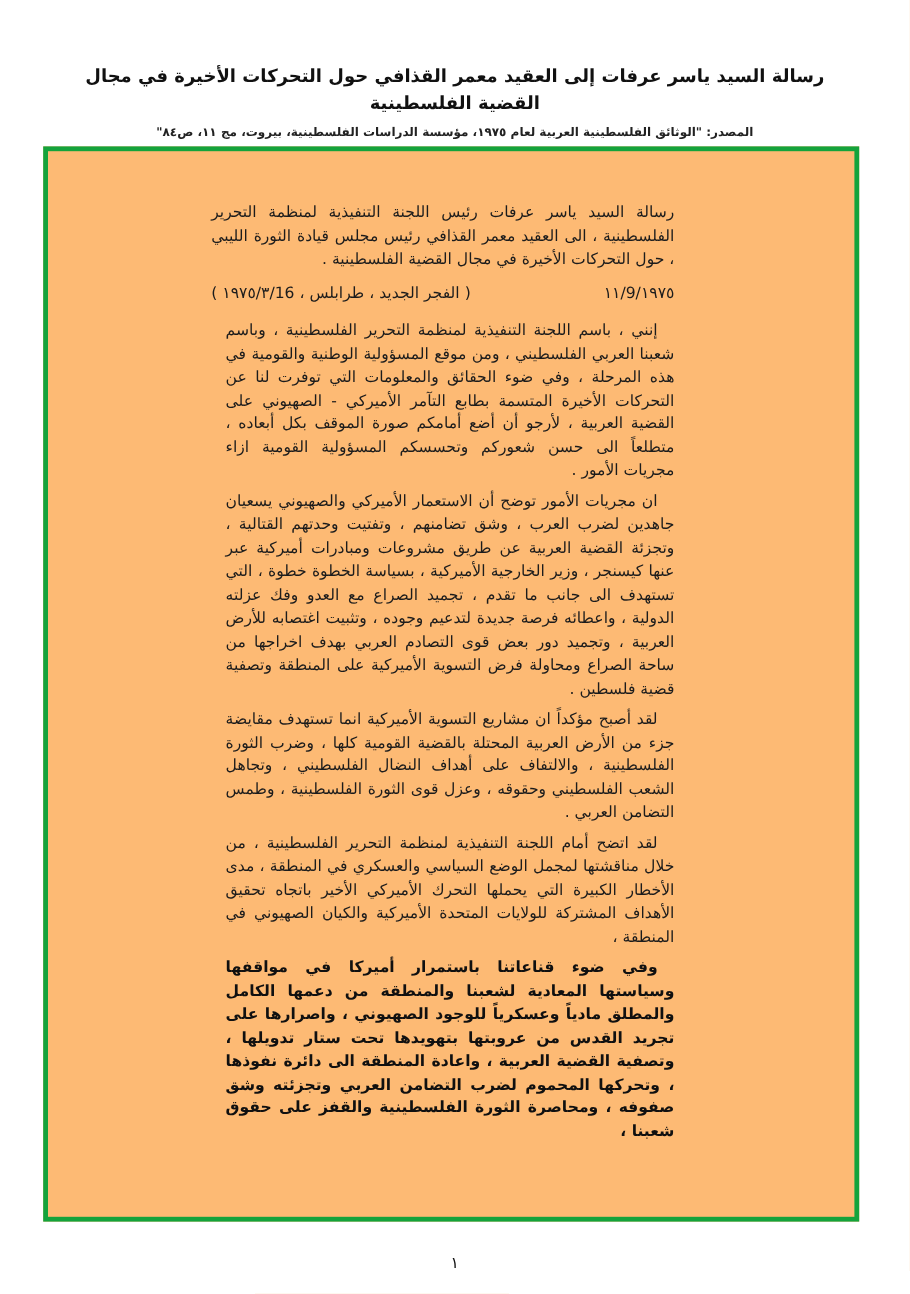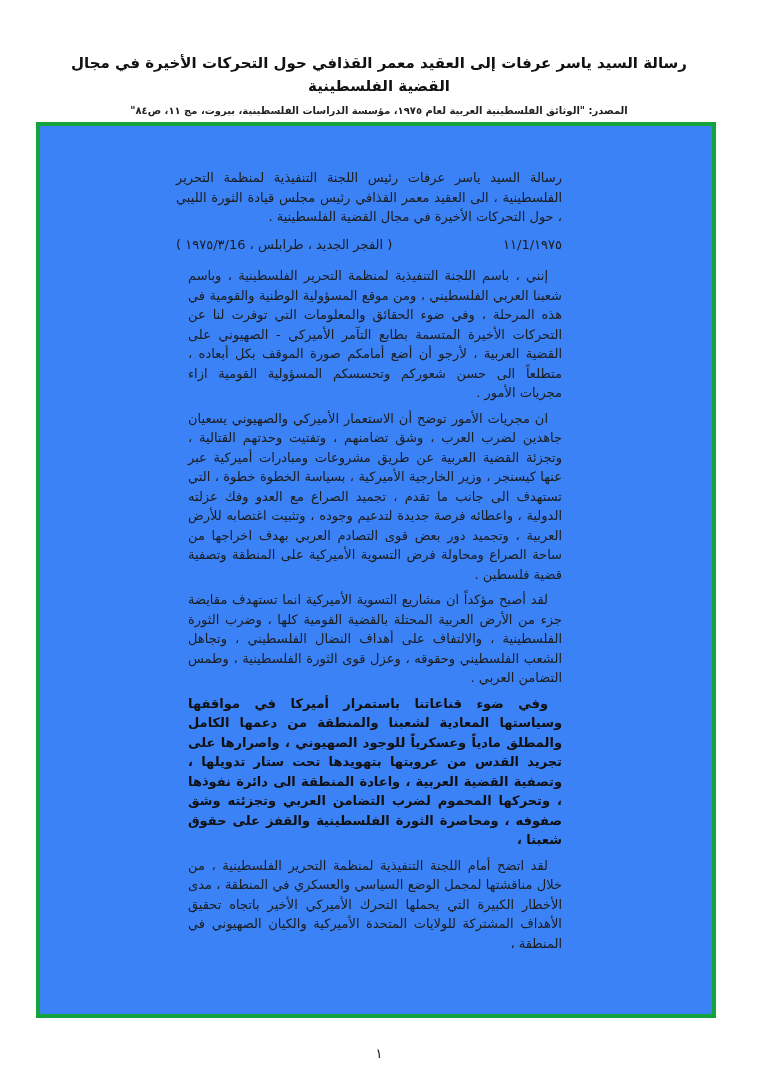--- a/index.html
+++ b/index.html
@@ -38,21 +38,21 @@
     margin-top: 6px;
     color: #222;
   }
   .doc-frame {
     position: absolute;
     left: 36px;
     top: 122px;
     width: 680px;
     height: 896px;
     border: 4px solid #14a33c;
-    background: #3b82f6;
+    background: #fdba74;
   }
   .doc-content {
     position: absolute;
     top: 42px;
     right: 150px;
     width: 386px;
     direction: rtl;
     text-align: justify;
     font-size: 13px;
     line-height: 19.5px;
@@ -92,28 +92,28 @@
 
   <div class="header">
     <div class="title">رسالة السيد ياسر عرفات إلى العقيد معمر القذافي حول التحركات الأخيرة في مجال القضية الفلسطينية</div>
     <div class="source">المصدر: "الوثائق الفلسطينية العربية لعام ١٩٧٥، مؤسسة الدراسات الفلسطينية، بيروت، مج ١١، ص٨٤"</div>
   </div>
 
   <div class="doc-frame" style="border-color: rgb(20, 163, 60);">
     <div class="doc-content">
       <p class="para heading-para">رسالة السيد ياسر عرفات رئيس اللجنة التنفيذية لمنظمة التحرير الفلسطينية ، الى العقيد معمر القذافي رئيس مجلس قيادة الثورة الليبي ، حول التحركات الأخيرة في مجال القضية الفلسطينية .</p>
       <div class="dateline">
-        <span>١٩٧٥/1/١١</span>
+        <span>١٩٧٥/9/١١</span>
         <span>( الفجر الجديد ، طرابلس ، ١٩٧٥/٣/16 )</span>
       </div>
       <div>
           <p class="para">إنني ، باسم اللجنة التنفيذية لمنظمة التحرير الفلسطينية ، وباسم شعبنا العربي الفلسطيني ، ومن موقع المسؤولية الوطنية والقومية في هذه المرحلة ، وفي ضوء الحقائق والمعلومات التي توفرت لنا عن التحركات الأخيرة المتسمة بطابع التآمر الأميركي - الصهيوني على القضية العربية ، لأرجو أن أضع أمامكم صورة الموقف بكل أبعاده ، متطلعاً الى حسن شعوركم وتحسسكم المسؤولية القومية ازاء مجريات الأمور .</p>
           <p class="para">ان مجريات الأمور توضح أن الاستعمار الأميركي والصهيوني يسعيان جاهدين لضرب العرب ، وشق تضامنهم ، وتفتيت وحدتهم القتالية ، وتجزئة القضية العربية عن طريق مشروعات ومبادرات أميركية عبر عنها كيسنجر ، وزير الخارجية الأميركية ، بسياسة الخطوة خطوة ، التي تستهدف الى جانب ما تقدم ، تجميد الصراع مع العدو وفك عزلته الدولية ، واعطائه فرصة جديدة لتدعيم وجوده ، وتثبيت اغتصابه للأرض العربية ، وتجميد دور بعض قوى التصادم العربي بهدف اخراجها من ساحة الصراع ومحاولة فرض التسوية الأميركية على المنطقة وتصفية قضية فلسطين .</p>
           <p class="para">لقد أصبح مؤكداً ان مشاريع التسوية الأميركية انما تستهدف مقايضة جزء من الأرض العربية المحتلة بالقضية القومية كلها ، وضرب الثورة الفلسطينية ، والالتفاف على أهداف النضال الفلسطيني ، وتجاهل الشعب الفلسطيني وحقوقه ، وعزل قوى الثورة الفلسطينية ، وطمس التضامن العربي .</p>
+          <p class="para">لقد اتضح أمام اللجنة التنفيذية لمنظمة التحرير الفلسطينية ، من خلال مناقشتها لمجمل الوضع السياسي والعسكري في المنطقة ، مدى الأخطار الكبيرة التي يحملها التحرك الأميركي الأخير باتجاه تحقيق الأهداف المشتركة للولايات المتحدة الأميركية والكيان الصهيوني في المنطقة ،</p>
           <p class="para bold">وفي ضوء قناعاتنا باستمرار أميركا في مواقفها وسياستها المعادية لشعبنا والمنطقة من دعمها الكامل والمطلق مادياً وعسكرياً للوجود الصهيوني ، واصرارها على تجريد القدس من عروبتها بتهويدها تحت ستار تدويلها ، وتصفية القضية العربية ، واعادة المنطقة الى دائرة نفوذها ، وتحركها المحموم لضرب التضامن العربي وتجزئته وشق صفوفه ، ومحاصرة الثورة الفلسطينية والقفز على حقوق شعبنا ،</p>
-          <p class="para">لقد اتضح أمام اللجنة التنفيذية لمنظمة التحرير الفلسطينية ، من خلال مناقشتها لمجمل الوضع السياسي والعسكري في المنطقة ، مدى الأخطار الكبيرة التي يحملها التحرك الأميركي الأخير باتجاه تحقيق الأهداف المشتركة للولايات المتحدة الأميركية والكيان الصهيوني في المنطقة ،</p>
         </div>
     </div>
   </div>
 
   <div class="page-number">١</div>
 
 </div>
 
 </body></html>

